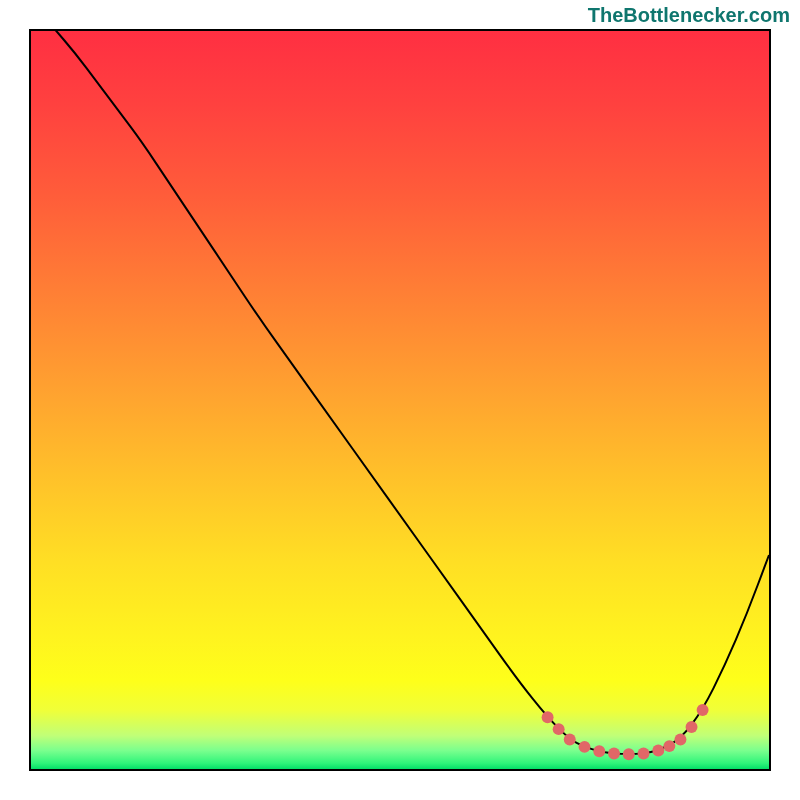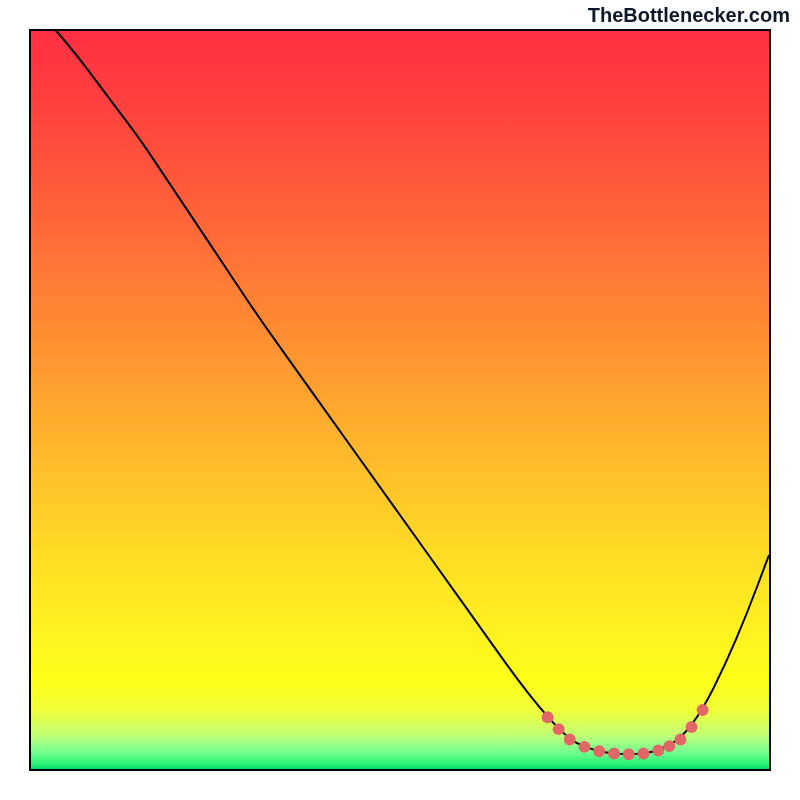--- a/index.html
+++ b/index.html
@@ -15,21 +15,21 @@
     position: relative;
     width: 800px;
     height: 800px;
   }
   .attribution {
     position: absolute;
     top: 4px;
     right: 10px;
     font-size: 20px;
     font-weight: bold;
-    color: #0f172a;
+    color: #0f766e;
     letter-spacing: 0px;
   }
   .plot {
     position: absolute;
     left: 29px;
     top: 29px;
     width: 742px;
     height: 742px;
     box-sizing: border-box;
     border: 2px solid #000000;

